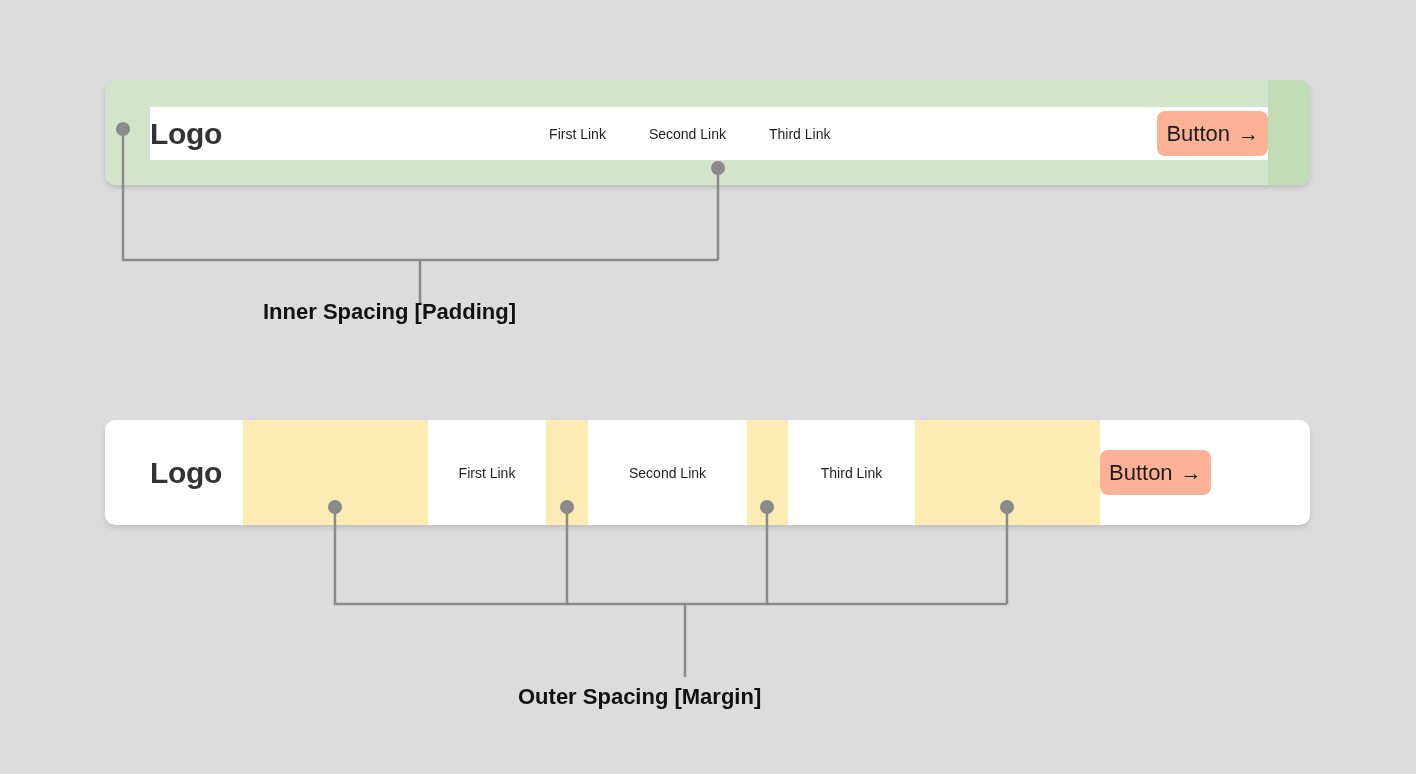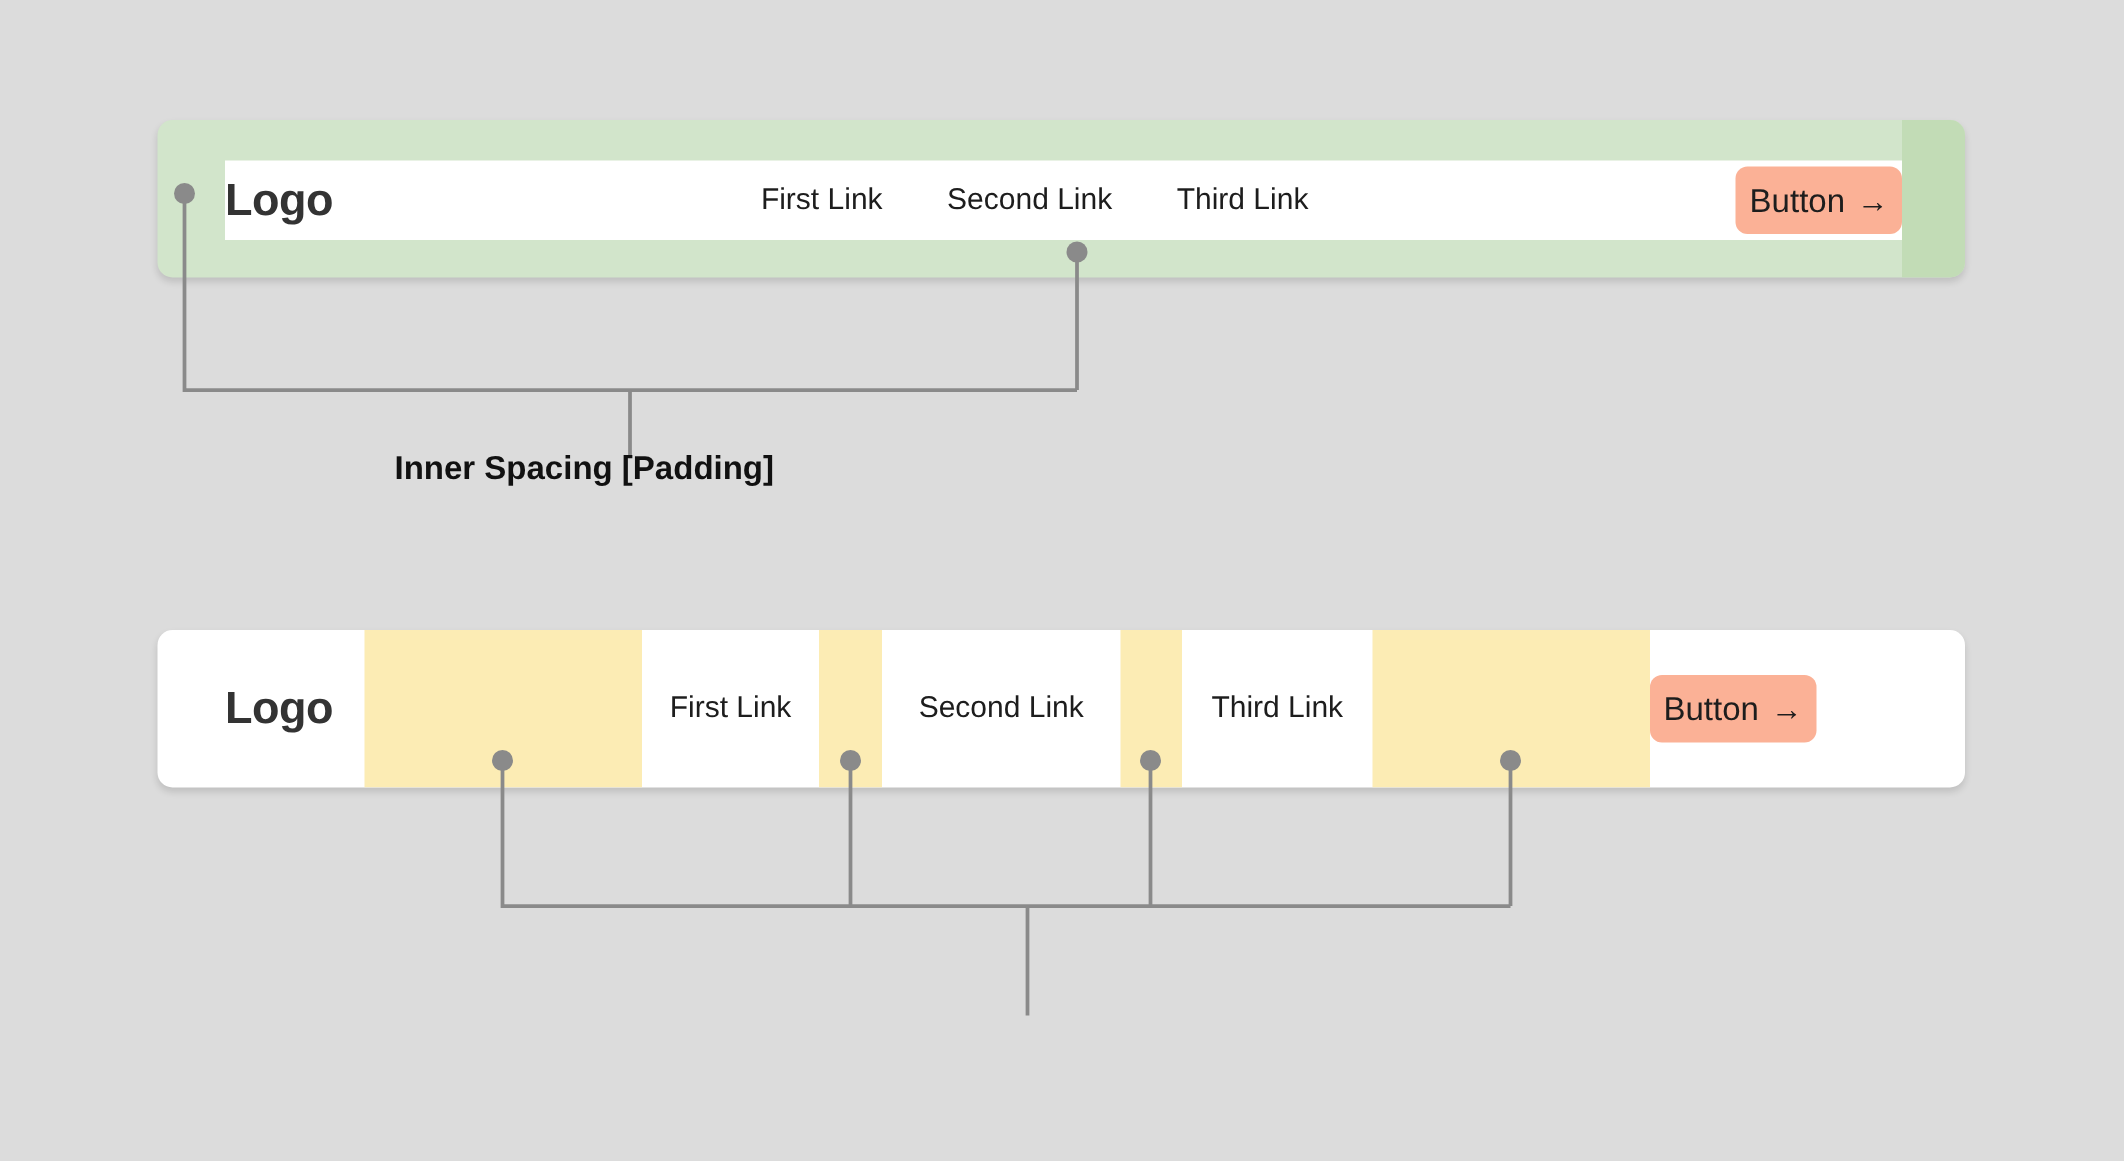--- a/index.html
+++ b/index.html
@@ -38,21 +38,21 @@
   }
   .mblock{background:var(--mar,#fcecb4);flex:0 0 auto;}
   .mcell{flex:0 0 auto;display:flex;align-items:center;justify-content:center;}
 
   
   .logo{
     font-size:30px;font-weight:bold;color:#333;letter-spacing:-.3px;
     white-space:nowrap;
   }
   .navlink{
-    font-size:20px;color:#1d1d1d;white-space:nowrap;font-weight:400;
+    font-size:14px;color:#1d1d1d;white-space:nowrap;font-weight:400;
   }
   .btn{
     background:var(--btn,#fbb196);
     border:none;border-radius:8px;
     font-family:inherit;font-size:22px;color:#1d1d1d;
     padding:0 9px;height:45px;line-height:45px;
     white-space:nowrap;cursor:pointer;
   }
   .btn .arrow{margin-left:8px;font-size:21px;}
 
@@ -142,14 +142,15 @@
       <circle cx="718" cy="168" r="7"></circle>
       <circle cx="335" cy="507" r="7"></circle>
       <circle cx="567" cy="507" r="7"></circle>
       <circle cx="767" cy="507" r="7"></circle>
       <circle cx="1007" cy="507" r="7"></circle>
     </g>
   </svg>
 
   <div class="calloutlabel" id="label-padding">Inner Spacing [Padding]</div>
 
+  <div class="calloutlabel" id="label-margin">Outer Spacing [Margin]</div>
 
 </div>
 
 </body></html>

